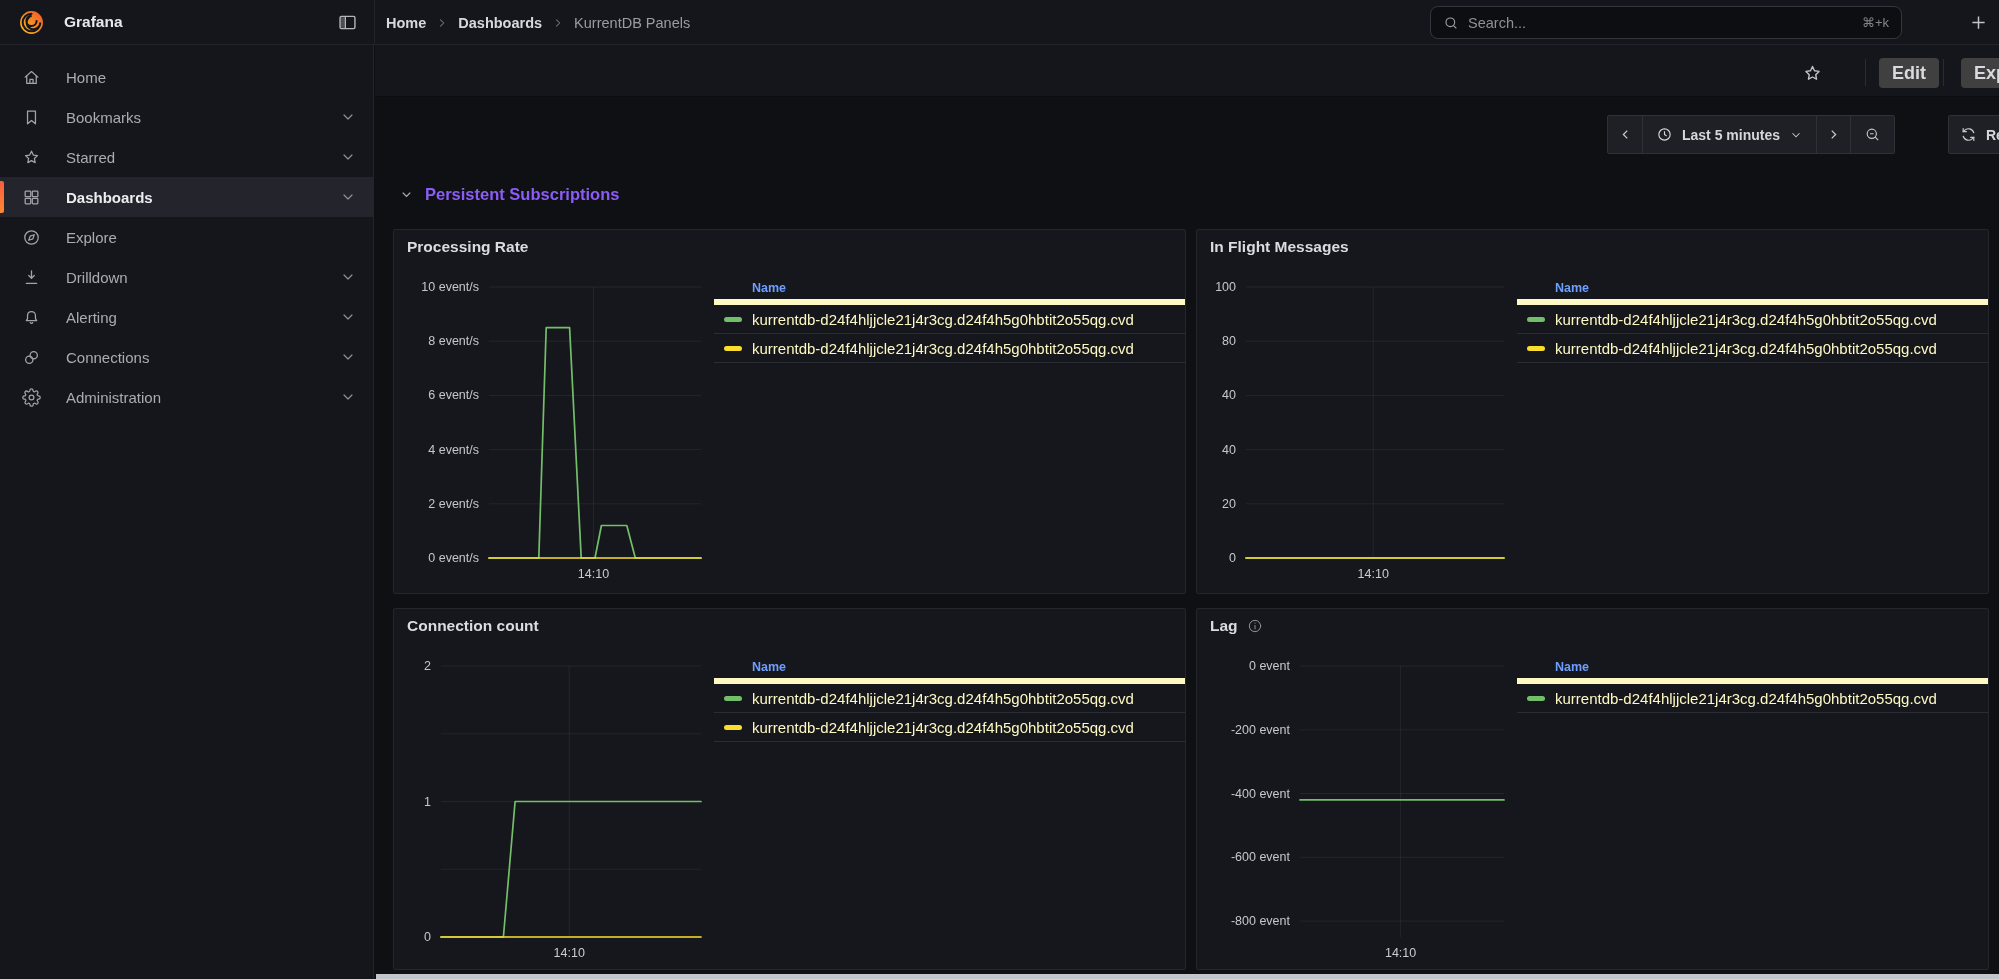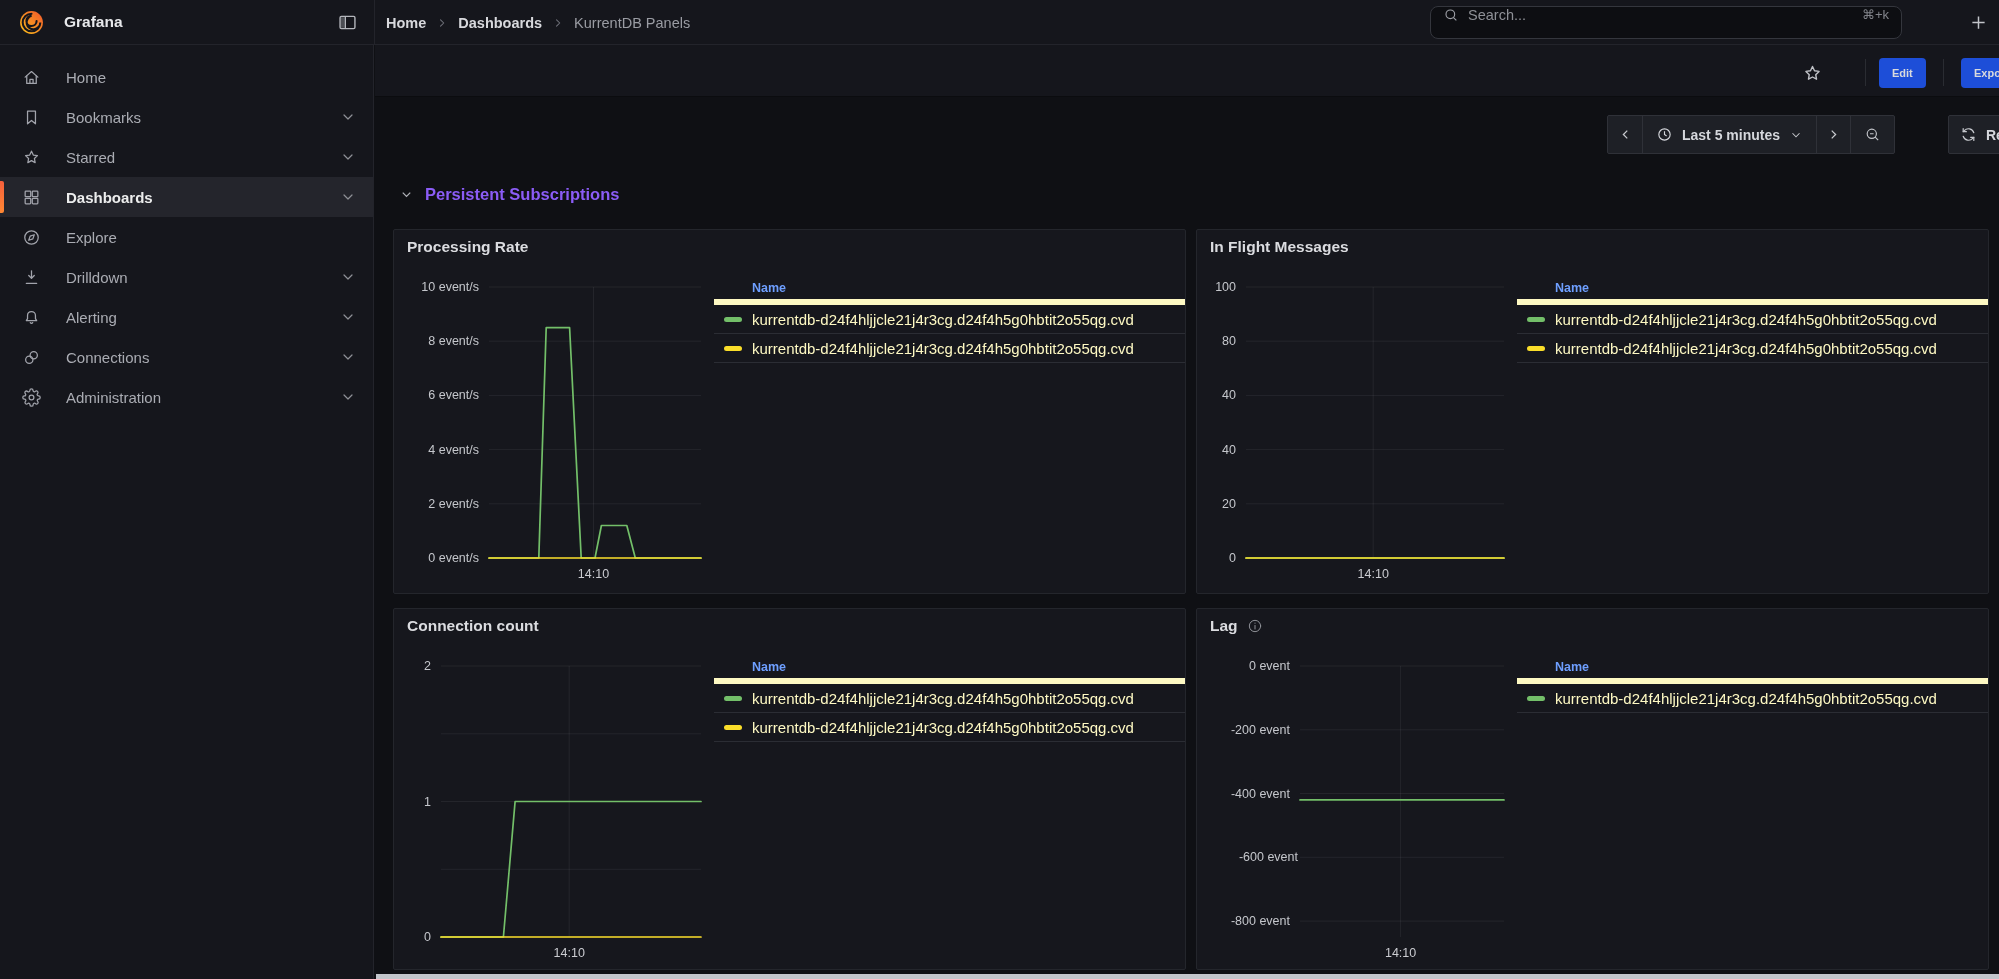--- a/index.html
+++ b/index.html
@@ -13,21 +13,21 @@
             border-bottom:1px solid #23242b; z-index:30; }
   .brand-logo { position:absolute; left:18px; top:9px; width:27px; height:27px; }
   .brand-name { position:absolute; left:64px; top:13px; font-size:15.5px; font-weight:700; color:#e8e9ec; }
   .tb-toggle { position:absolute; left:337px; top:12px; width:21px; height:21px; color:#b4b6bc; cursor:pointer; }
   .tb-vsep { position:absolute; left:374px; top:0; width:1px; height:45px; background:#23242b; }
   .breadcrumb { position:absolute; left:386px; top:0; height:45px; display:flex; align-items:center; gap:9px; }
   .crumb { font-size:14.5px; font-weight:700; color:#d8d9dd; cursor:pointer; }
   .crumb.last { font-weight:400; color:#9a9ca3; cursor:default; }
   .crumb-sep { width:14px; height:14px; color:#70727a; }
   .searchbox { position:absolute; left:1430px; top:6px; width:472px; height:33px; background:#0d0e12;
-               border:1px solid #34363d; border-radius:8px; display:flex; align-items:flex-start; padding:0 12px; gap:9px; }
+               border:1px solid #34363d; border-radius:8px; display:flex; align-items:center; padding:0 12px; gap:9px; }
   .searchbox input { flex:1; background:transparent; border:none; outline:none; color:#c9cbd0;
                      font-family:"Liberation Sans", sans-serif; font-size:14.5px; }
   .searchbox input::placeholder { color:#8e9096; }
   .search-k { font-size:13px; color:#82848b; white-space:nowrap; }
   .icon16 { width:16px; height:16px; color:#9ea0a7; flex:0 0 auto; }
   .tb-plus { position:absolute; left:1968px; top:12px; width:21px; height:21px; color:#c2c4c9; cursor:pointer; }
 
   
   .sidebar { position:absolute; left:0; top:45px; width:374px; height:934px; background:#15161c;
              border-right:1px solid #23242b; z-index:20; padding-top:12px; }
@@ -40,22 +40,22 @@
   .nav-item.active::before { content:""; position:absolute; left:0; top:4px; bottom:4px; width:4px;
                              border-radius:0 2px 2px 0; background:linear-gradient(#f55f3c,#ff8833); }
 
   
   .dash-toolbar { position:absolute; left:375px; top:45px; width:1624px; height:52px; background:#15161c;
                   border-bottom:1px solid #0b0c0f; }
   .star-btn { position:absolute; left:1797px; top:58px; width:30px; height:30px; color:#c0c2c7;
               display:flex; align-items:center; justify-content:center; cursor:pointer; }
   .star-btn svg { width:21px; height:21px; }
   .tool-sep { position:absolute; top:59px; width:1px; height:27px; background:#2a2c32; }
-  .btn { position:absolute; top:58px; height:30px; background:#1d4ed8; border-radius:4px; color:#d9dadd;
-         font-size:11px; font-weight:700; display:flex; align-items:center; padding:0 13px; cursor:pointer;
+  .btn { position:absolute; top:58px; height:30px; background:#404040; border-radius:4px; color:#d9dadd;
+         font-size:18px; font-weight:700; display:flex; align-items:center; padding:0 13px; cursor:pointer;
          white-space:nowrap; overflow:hidden; }
 
   
   .var-control { position:absolute; left:403px; top:116px; height:38px; display:flex; align-items:stretch;
                  border:1px solid #2f3138; border-radius:2px; background:#16181d; }
   .var-label { display:flex; align-items:center; padding:0 15px; font-size:14px; font-weight:700;
                color:#d5d7dc; border-right:1px solid #2f3138; cursor:pointer; }
   .var-value { display:flex; align-items:center; gap:12px; padding:0 10px; cursor:pointer; }
   .var-chip { display:flex; align-items:center; gap:7px; background:#31343a; border-radius:2px;
               padding:3px 8px; font-size:13px; color:#d8d9dd; cursor:pointer; }
@@ -407,21 +407,21 @@
         <span class="p-title">Lag</span>
         <span class="p-info"><svg viewBox="0 0 24 24" fill="none" stroke="currentColor" stroke-width="1.5" stroke-linejoin="round" stroke-linecap="round">
             <circle cx="12" cy="12" r="8.5"></circle>
             <path d="M12 11.2V16.5"></path>
             <path d="M12 7.6v.3"></path>
           </svg></span>
       </div>
       <div class="ytick" style="left: 0px; width: 93px; top: 49px;">0 event</div>
       <div class="ytick" style="left: 0px; width: 93px; top: 112.8px;">-200 event</div>
       <div class="ytick" style="left: 0px; width: 93px; top: 176.5px;">-400 event</div>
-      <div class="ytick" style="left: 8px; width: 93px; top: 240.3px;">-600 event</div>
+      <div class="ytick" style="left: 0px; width: 93px; top: 240.3px;">-600 event</div>
       <div class="ytick" style="left: 0px; width: 93px; top: 304.1px;">-800 event</div>
       <svg class="plot" width="204" height="271" style="left:103px;top:57px;">
         <line x1="0" y1="0.0" x2="204" y2="0.0" stroke="rgba(204,204,220,0.08)" stroke-width="1"></line>
         <line x1="0" y1="63.8" x2="204" y2="63.8" stroke="rgba(204,204,220,0.08)" stroke-width="1"></line>
         <line x1="0" y1="127.5" x2="204" y2="127.5" stroke="rgba(204,204,220,0.08)" stroke-width="1"></line>
         <line x1="0" y1="191.3" x2="204" y2="191.3" stroke="rgba(204,204,220,0.08)" stroke-width="1"></line>
         <line x1="0" y1="255.1" x2="204" y2="255.1" stroke="rgba(204,204,220,0.08)" stroke-width="1"></line>
         <line x1="100.6" y1="0" x2="100.6" y2="271" stroke="rgba(204,204,220,0.08)" stroke-width="1"></line>
         <polyline points="0.0,133.9 204.0,133.9" fill="none" stroke="#73BF69" stroke-width="1.7" stroke-linejoin="round" stroke-linecap="round"></polyline>
       </svg>

